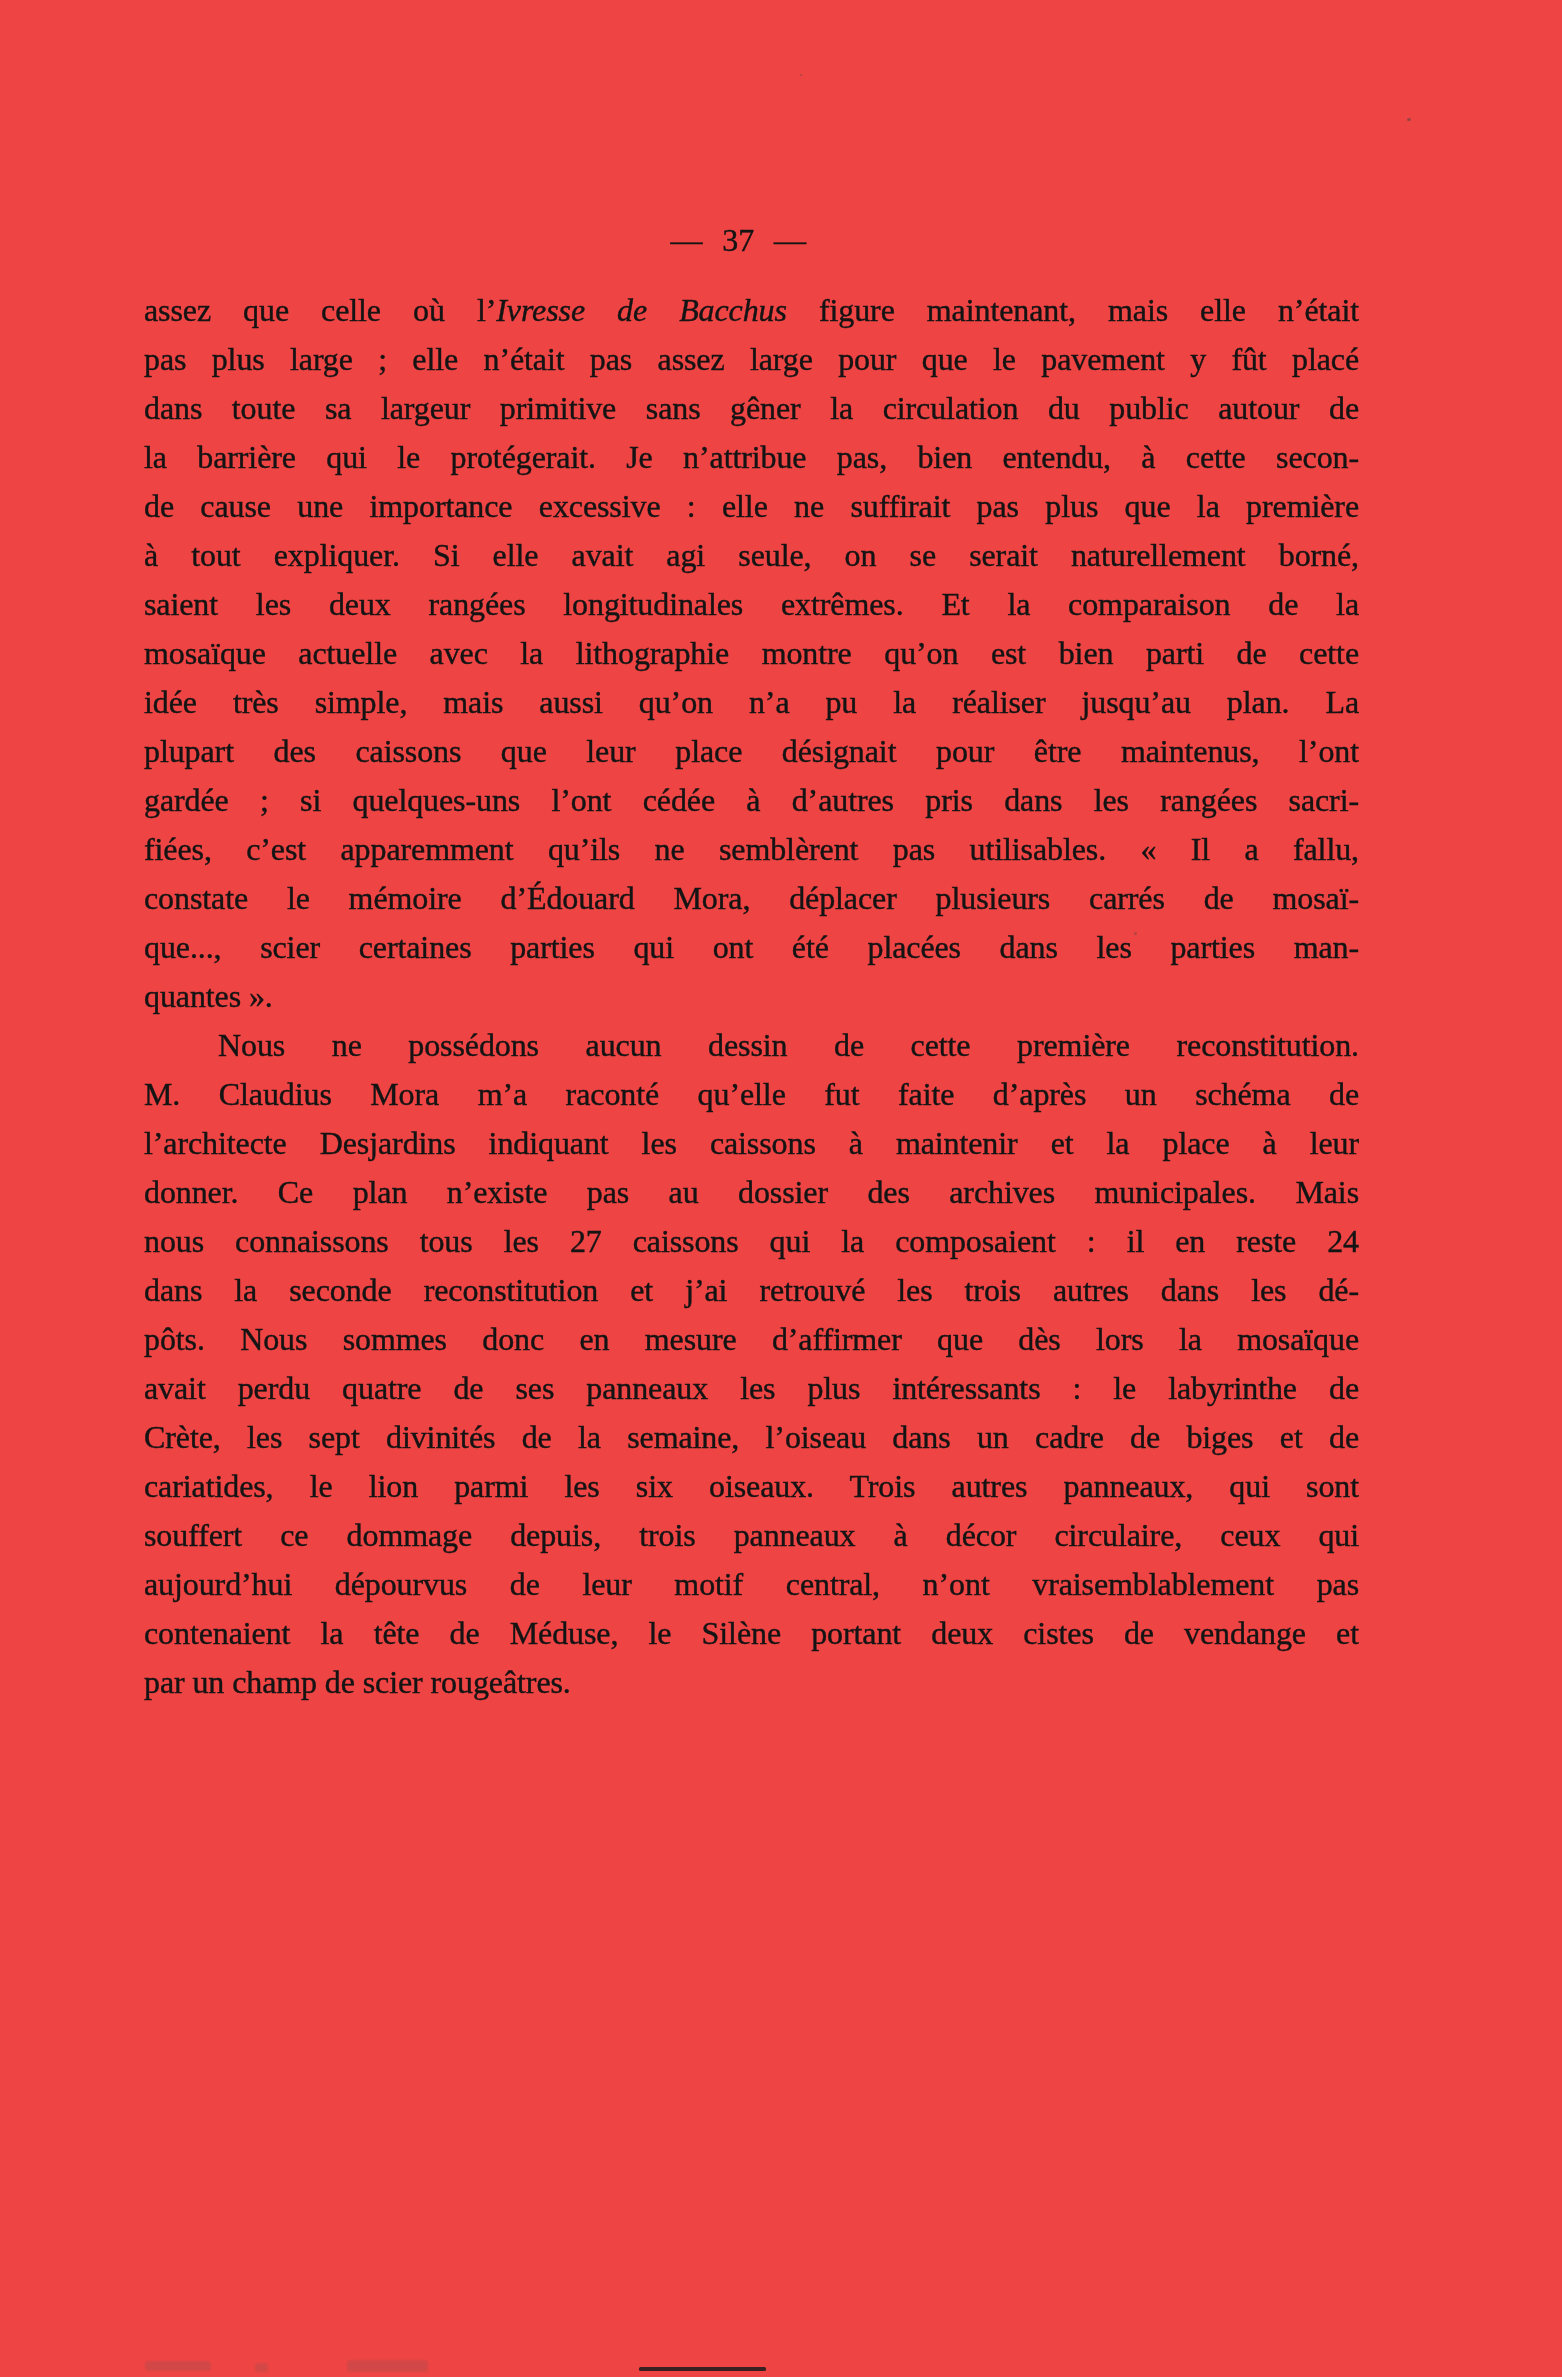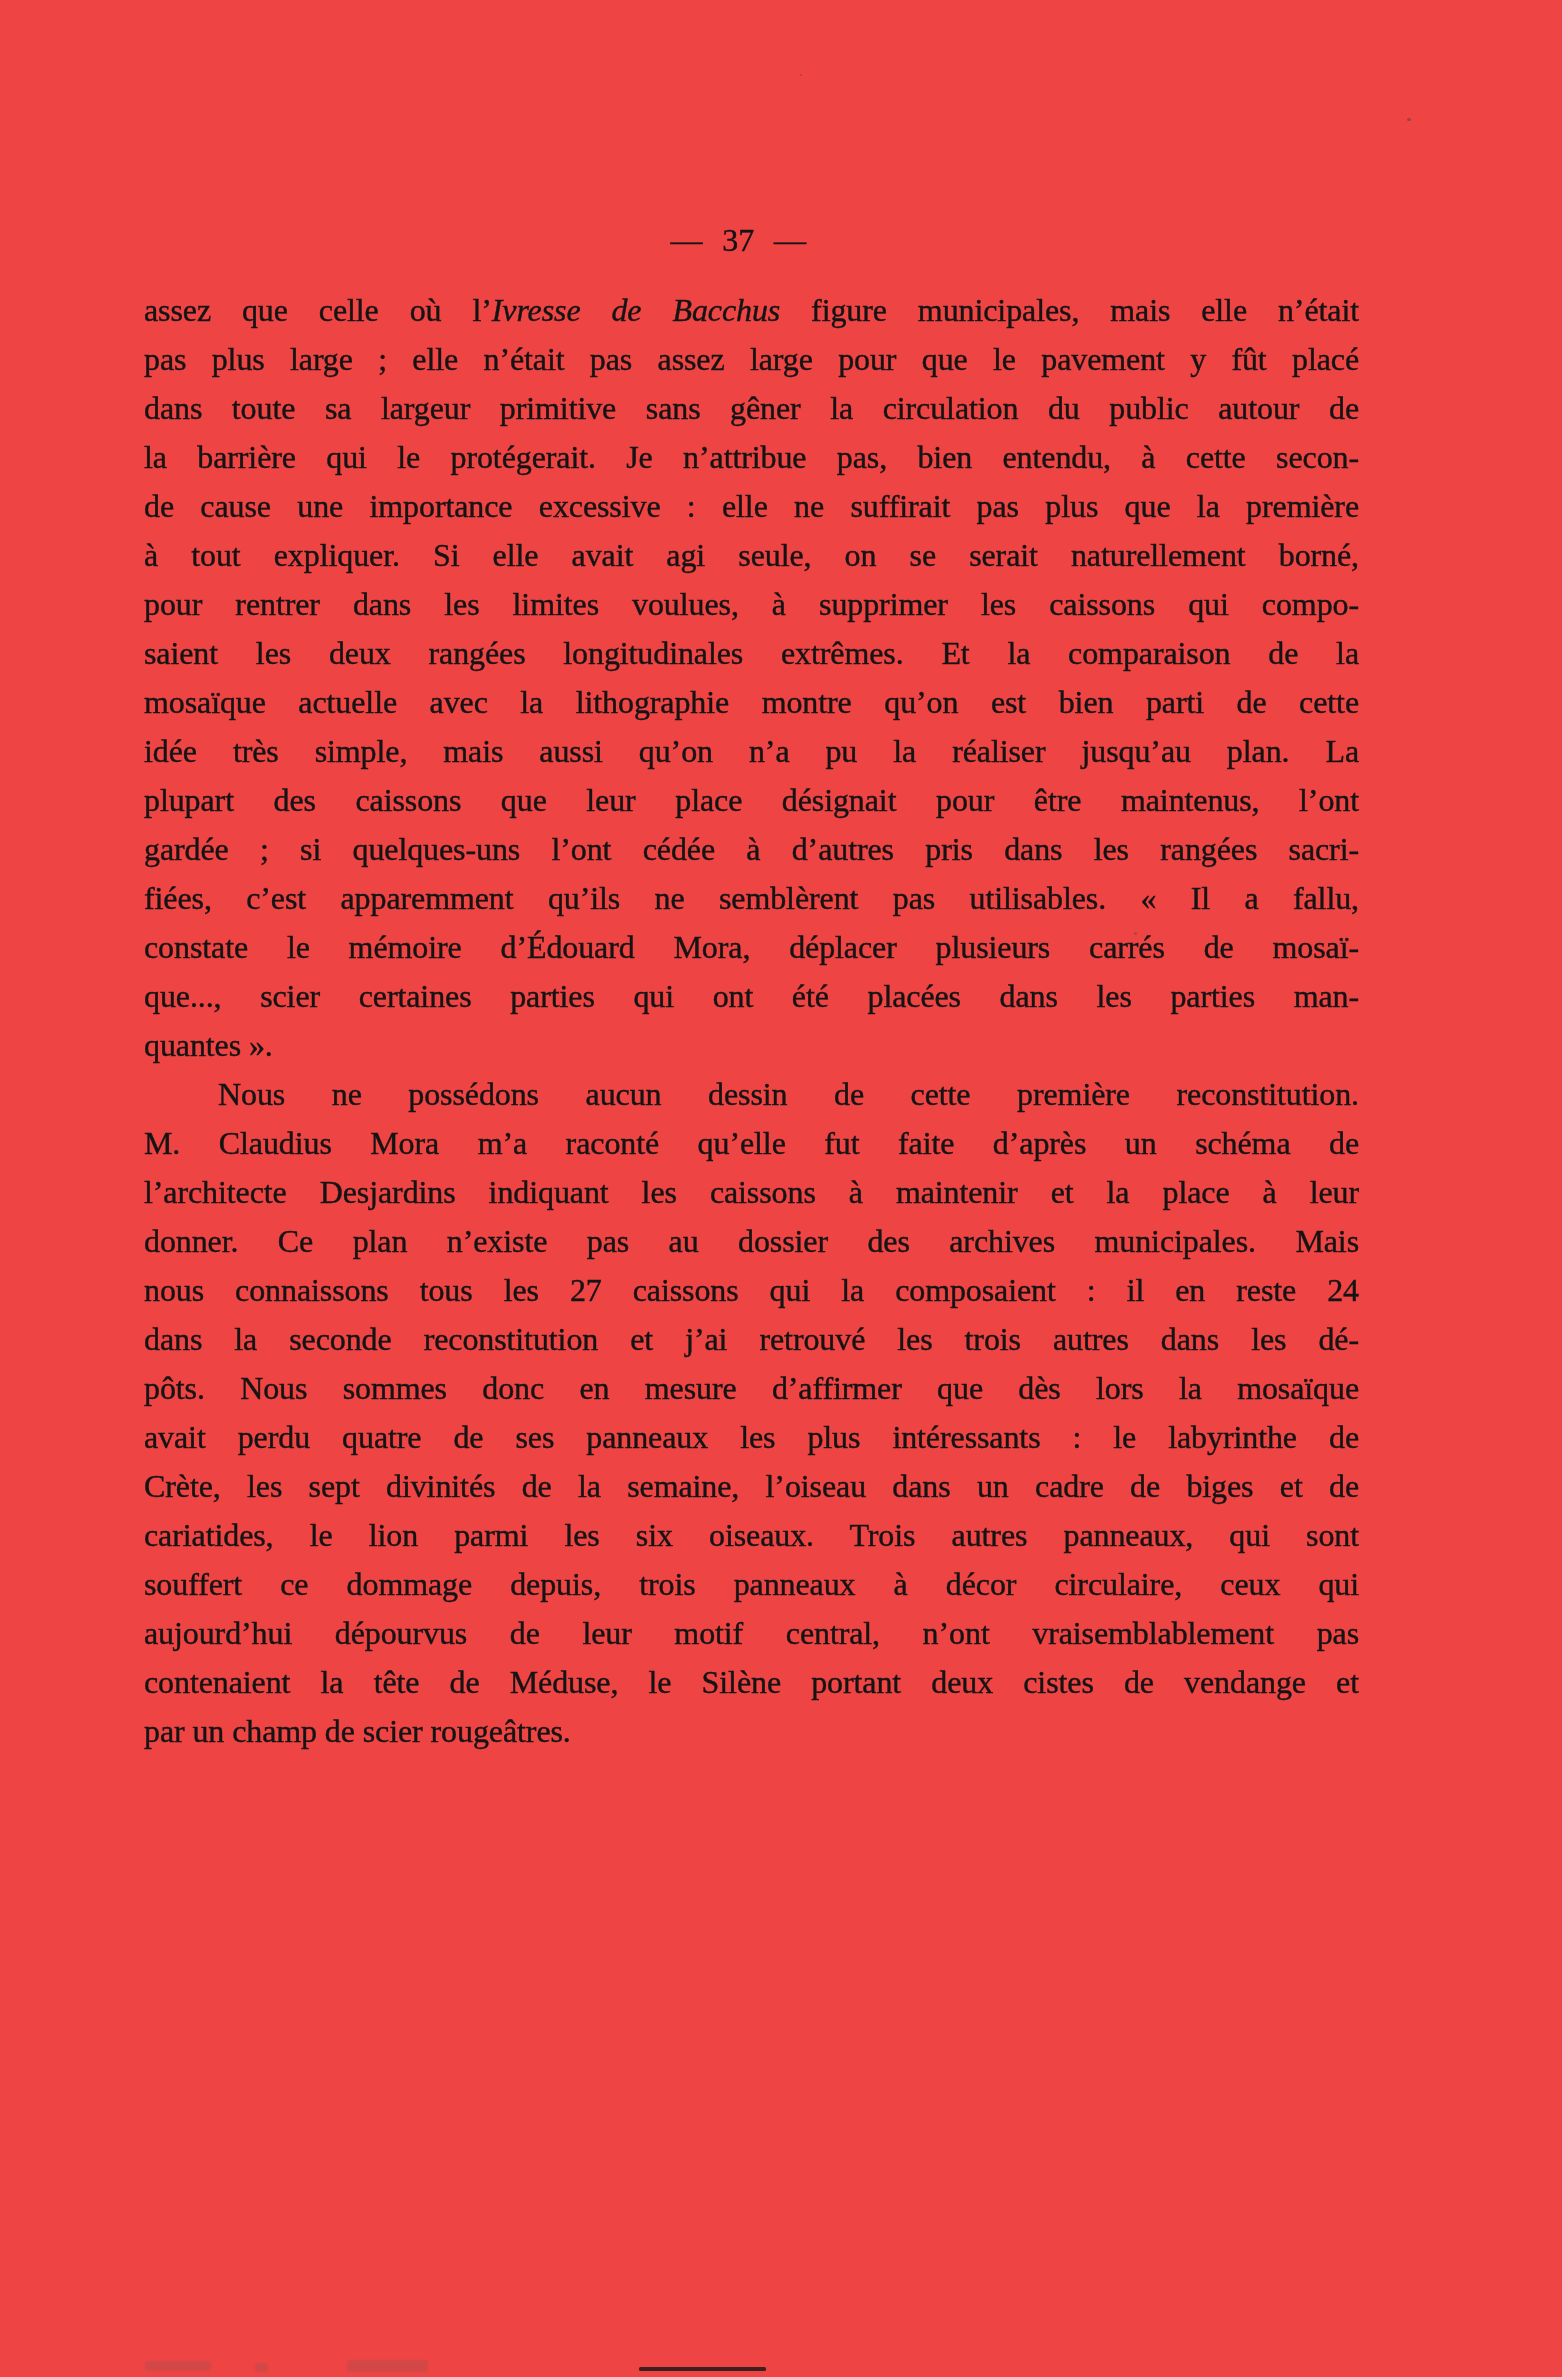--- a/index.html
+++ b/index.html
@@ -81,27 +81,26 @@
 </style>
 </head>
 <body>
 
 <div class="page">
 
   <div class="page-number">— 37 —</div>
 
   <div class="text-block">
       <div class="paragraph">
-        <div class="line"><span>assez que celle où l’</span><span class="it">Ivresse de Bacchus</span><span> figure municipales, mais elle n’était</span></div>
+        <div class="line"><span>assez que celle où l’</span><span class="it">Ivresse de Bacchus</span><span> figure maintenant, mais elle n’était</span></div>
         <div class="line"><span>pas plus large ; elle n’était pas assez large pour que le pavement y fût placé</span></div>
         <div class="line"><span>dans toute sa largeur primitive sans gêner la circulation du public autour de</span></div>
         <div class="line"><span>la barrière qui le protégerait. Je n’attribue pas, bien entendu, à cette secon-</span></div>
         <div class="line"><span>de cause une importance excessive : elle ne suffirait pas plus que la première</span></div>
         <div class="line"><span>à tout expliquer. Si elle avait agi seule, on se serait naturellement borné,</span></div>
-        <div class="line"><span>pour rentrer dans les limites voulues, à supprimer les caissons qui compo-</span></div>
         <div class="line"><span>saient les deux rangées longitudinales extrêmes. Et la comparaison de la</span></div>
         <div class="line"><span>mosaïque actuelle avec la lithographie montre qu’on est bien parti de cette</span></div>
         <div class="line"><span>idée très simple, mais aussi qu’on n’a pu la réaliser jusqu’au plan. La</span></div>
         <div class="line"><span>plupart des caissons que leur place désignait pour être maintenus, l’ont</span></div>
         <div class="line"><span>gardée ; si quelques-uns l’ont cédée à d’autres pris dans les rangées sacri-</span></div>
         <div class="line"><span>fiées, c’est apparemment qu’ils ne semblèrent pas utilisables. « Il a fallu,</span></div>
         <div class="line"><span>constate le mémoire d’Édouard Mora, déplacer plusieurs carrés de mosaï-</span></div>
         <div class="line"><span>que..., scier certaines parties qui ont été placées dans les parties man-</span></div>
         <div class="line last"><span>quantes ».</span></div>
       </div>

